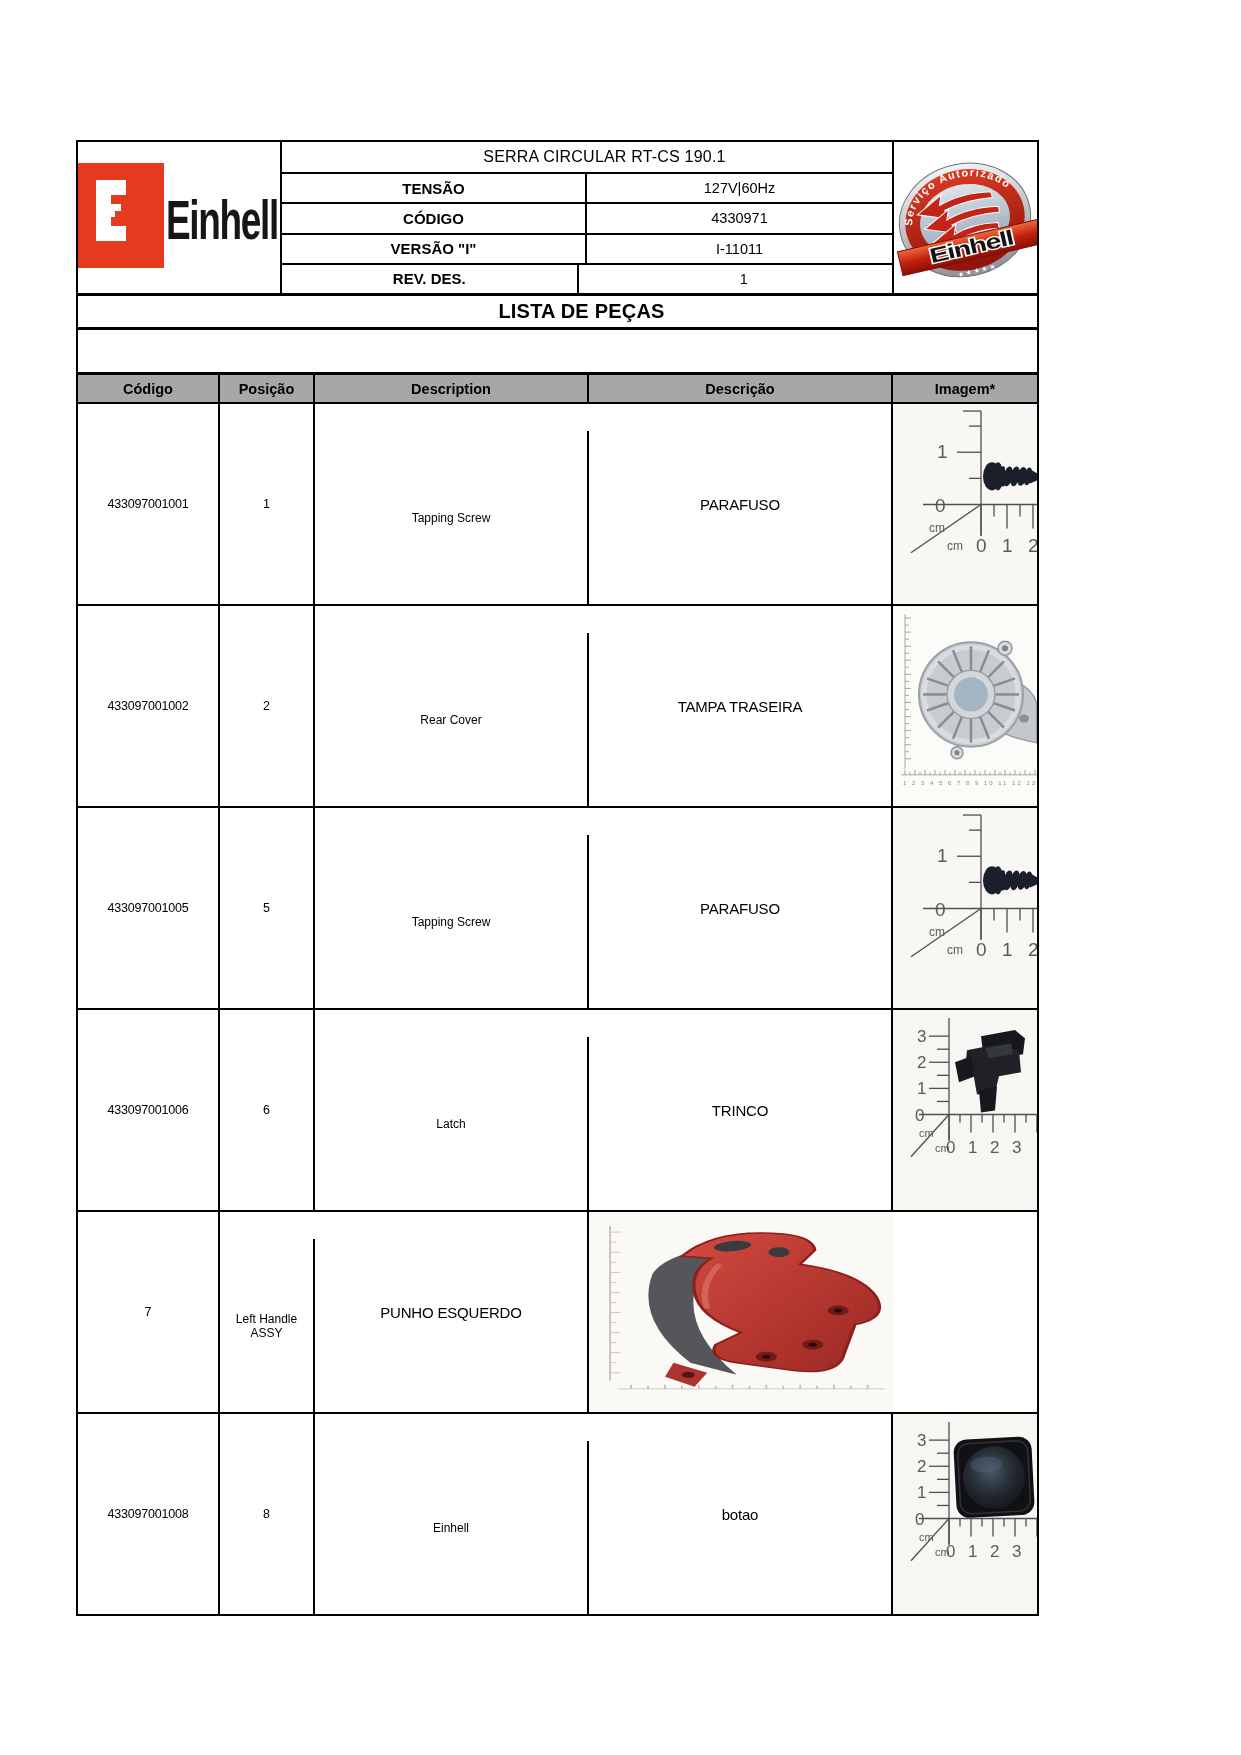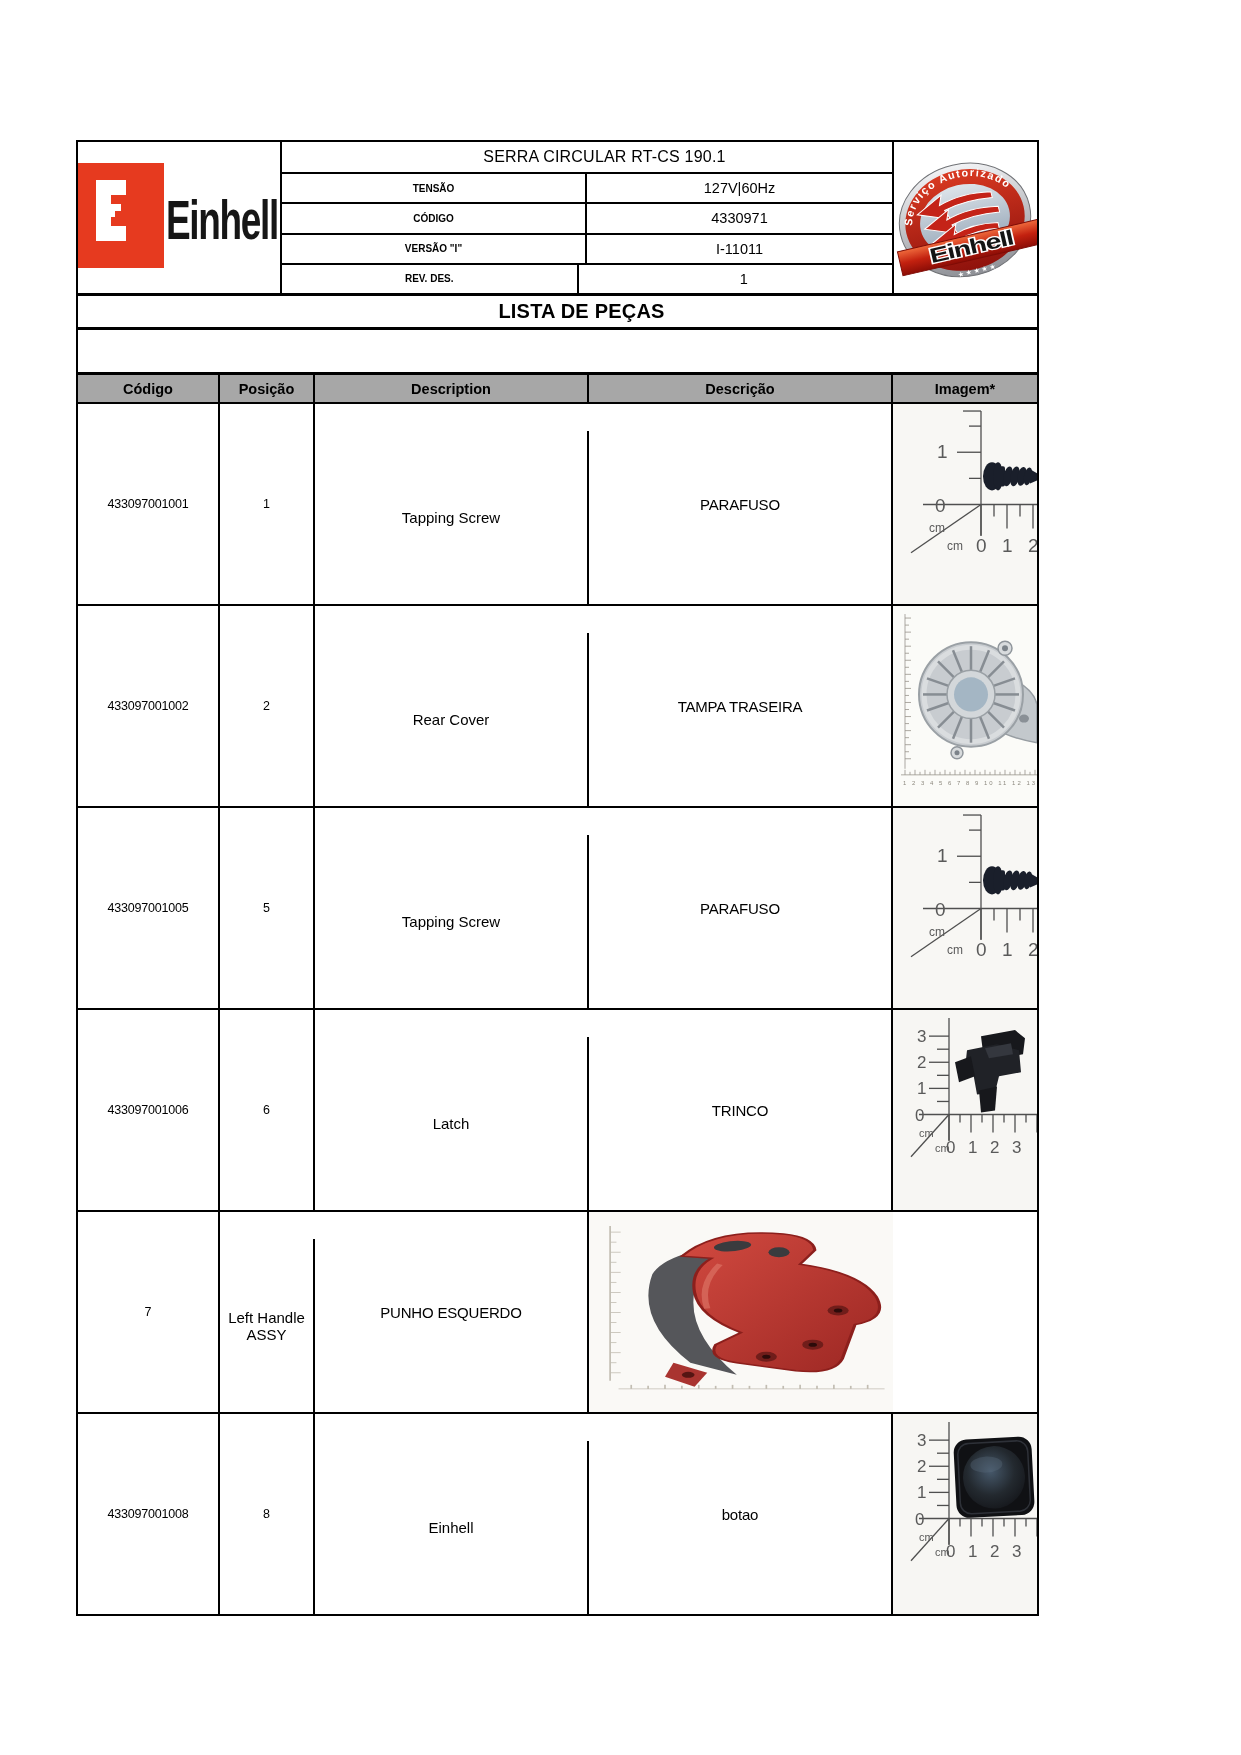--- a/index.html
+++ b/index.html
@@ -9,21 +9,21 @@
        border:2px solid #000;}
   
   .top-header{display:grid;grid-template-columns:204px 610px 145px;height:151px;}
   .logo-cell{border-right:2px solid #000;position:relative;overflow:hidden;}
   .specs{display:flex;flex-direction:column;}
   .spec-title{height:30px;border-bottom:2px solid #000;display:flex;align-items:center;
               justify-content:center;font-size:16px;letter-spacing:.2px;padding-left:35px;}
   .spec-row{flex:1;display:grid;grid-template-columns:1fr 1fr;border-bottom:2px solid #000;}
   .spec-row:last-child{border-bottom:none;gap:17px;}
   .spec-label{border-right:2px solid #000;display:flex;align-items:center;justify-content:center;
-              font-weight:bold;font-size:10px;}
+              font-weight:bold;font-size:15px;}
   .spec-value{display:flex;align-items:center;justify-content:center;font-size:14.5px;}
   .badge-cell{border-left:2px solid #000;display:flex;align-items:center;justify-content:center;
               overflow:hidden;}
   
   .title-band{border-top:3px solid #000;border-bottom:3px solid #000;height:31px;
               display:flex;align-items:center;justify-content:center;
               font-weight:bold;font-size:20px;letter-spacing:.2px;padding-left:48px;}
   .spacer-row{height:42px;border-bottom:3px solid #000;}
   
   .grid-row{display:grid;grid-template-columns:142px 95px 274px 304px 144px;}
@@ -31,21 +31,21 @@
   .hdr-cell{border-right:2px solid #000;display:flex;align-items:center;justify-content:center;
             font-weight:bold;font-size:14.5px;box-sizing:border-box;}
   .hdr-cell:last-child{border-right:none;}
   .data-row{height:200px;border-bottom:2px solid #000;}
   .data-row:last-child{border-bottom:none;}
   .cell{border-right:2px solid #000;display:flex;align-items:center;justify-content:center;
         box-sizing:border-box;text-align:center;}
   .cell:last-child{border-right:none;padding:0;}
   .c-codigo{font-size:12.5px;letter-spacing:-.2px;}
   .c-pos{font-size:12.5px;}
-  .c-desc{font-size:15px;margin-top:27px;}
+  .c-desc{font-size:12px;margin-top:27px;}
   .c-descr{font-size:15px;letter-spacing:-.2px;}
   .c-img{overflow:hidden;}
   .c-img svg{display:block;width:100%;height:100%;}
   svg text{font-family:"Liberation Sans","DejaVu Sans",sans-serif;}
 </style>
 </head>
 <body>
 
 <div class="page">
   <div class="doc">

